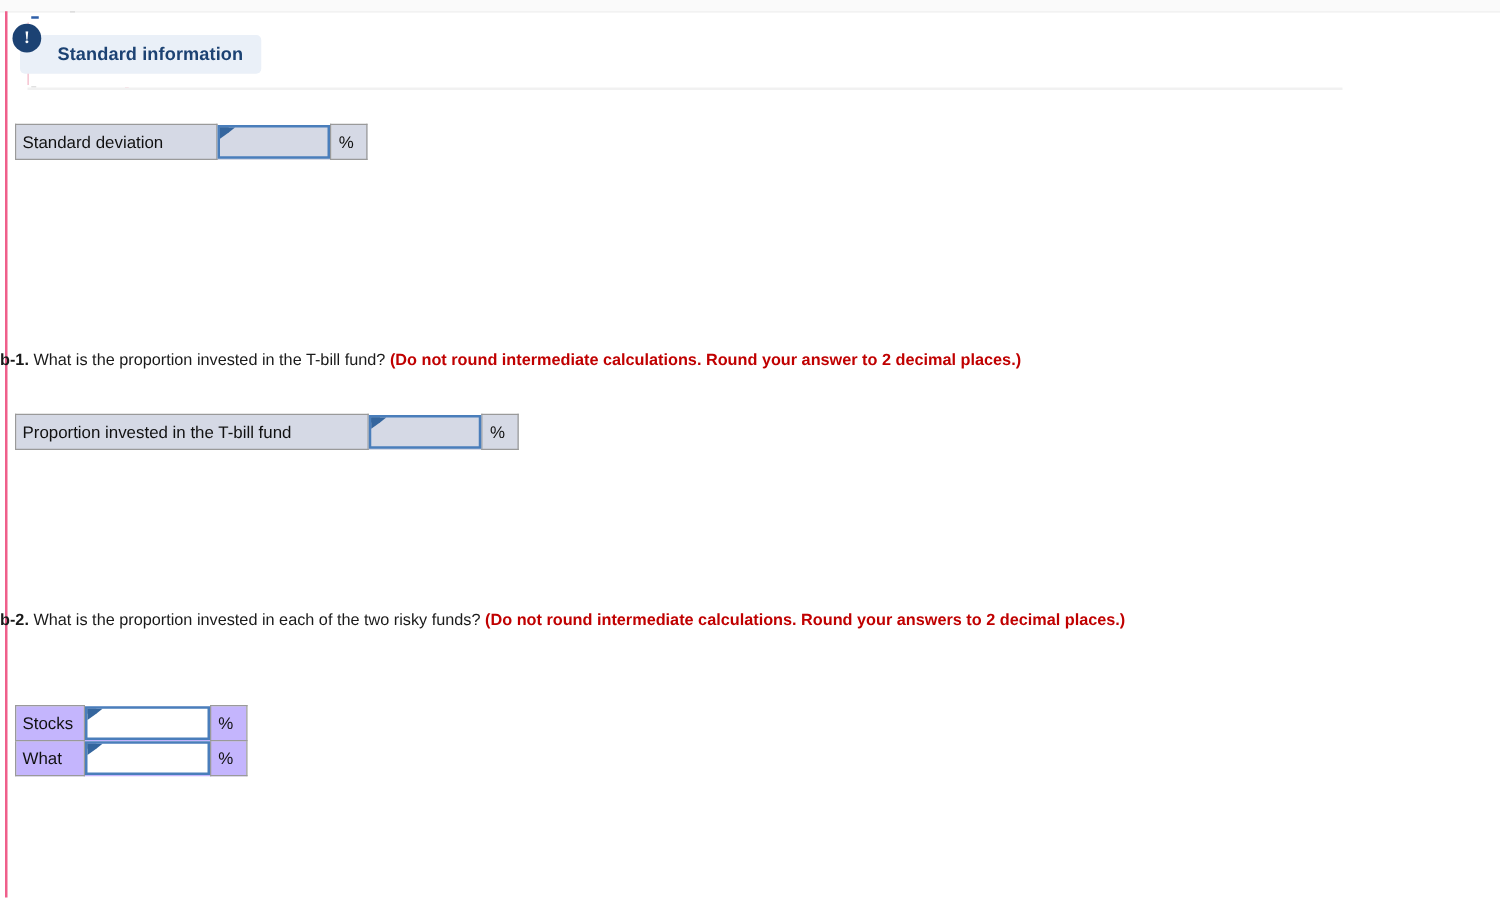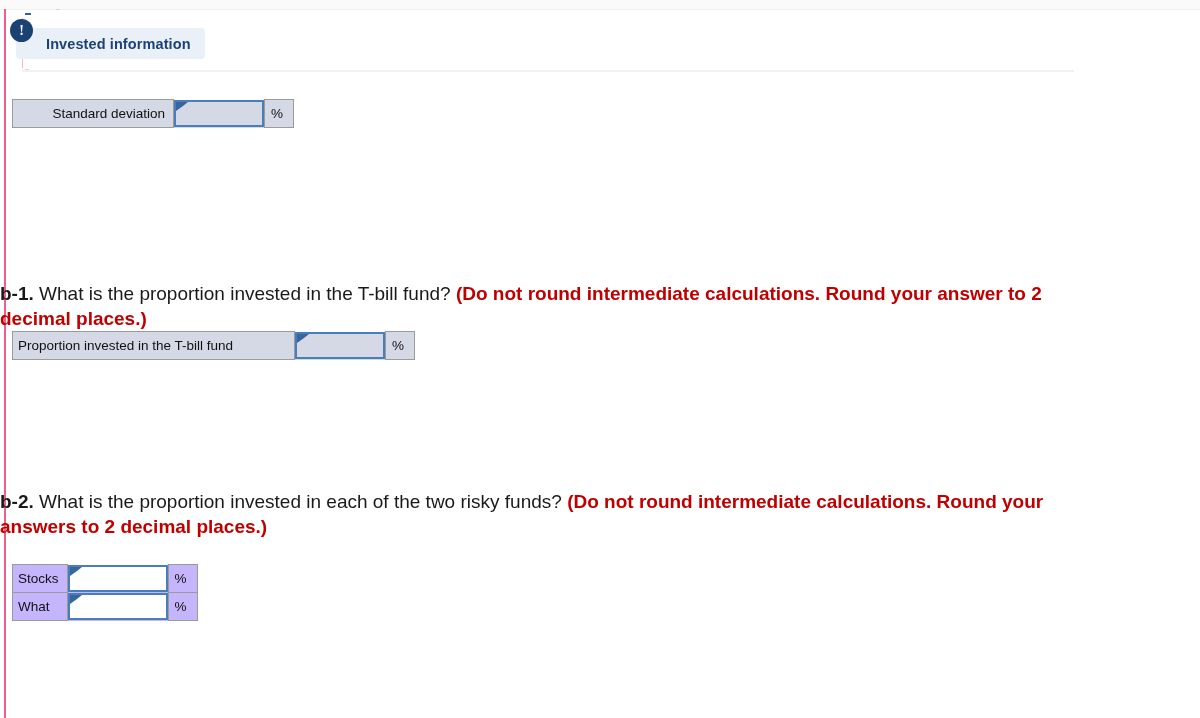--- a/index.html
+++ b/index.html
@@ -157,21 +157,21 @@
     border-left: 7px solid #35669e;
     border-top: 4px solid #35669e;
     border-bottom: 5px solid transparent;
     border-right: 5px solid transparent;
     pointer-events: none;
   }
 
   
   .question {
     position: absolute;
-    font-size: 19px;
+    font-size: 13px;
     line-height: 25px;
     color: #1a1a1a;
     width: 1055px;
   }
   .question .qnum { font-weight: bold; }
   .question .note { font-weight: bold; color: #c00000; }
 
   
   .t-b2 td { background: #c4b5fd; }
   .t-b2 td.hdr { background: #d5d9e5; }
@@ -181,30 +181,30 @@
 
 <div class="top-strip"></div>
 <div class="left-rule"></div>
 <div class="left-rule-soft"></div>
 <div class="tick tick-a"></div>
 <div class="tick tick-b"></div>
 <div class="tick tick-c"></div>
 <div class="tick tick-d"></div>
 
 <div class="req-banner">
-  <span class="label">Invested information</span>
+  <span class="label">Standard information</span>
 </div>
 <div class="excl-badge">!</div>
 
 <div class="divider"></div>
 
 <table class="ans-table" style="left:12px; top:99px;">
   <tbody>
       <tr>
-    <td class="label" style="width:147px;text-align:right;">Standard deviation</td>
+    <td class="label" style="width:147px;">Standard deviation</td>
     <td class="inputcell" style="width:90px;">
       <span class="inp-wrap">
         <input class="inp-box" type="text" value="" style="">
         <span class="flag"></span>
       </span>
     </td>
     <td class="pct">%</td>
   </tr>
 </tbody>
   </table>

